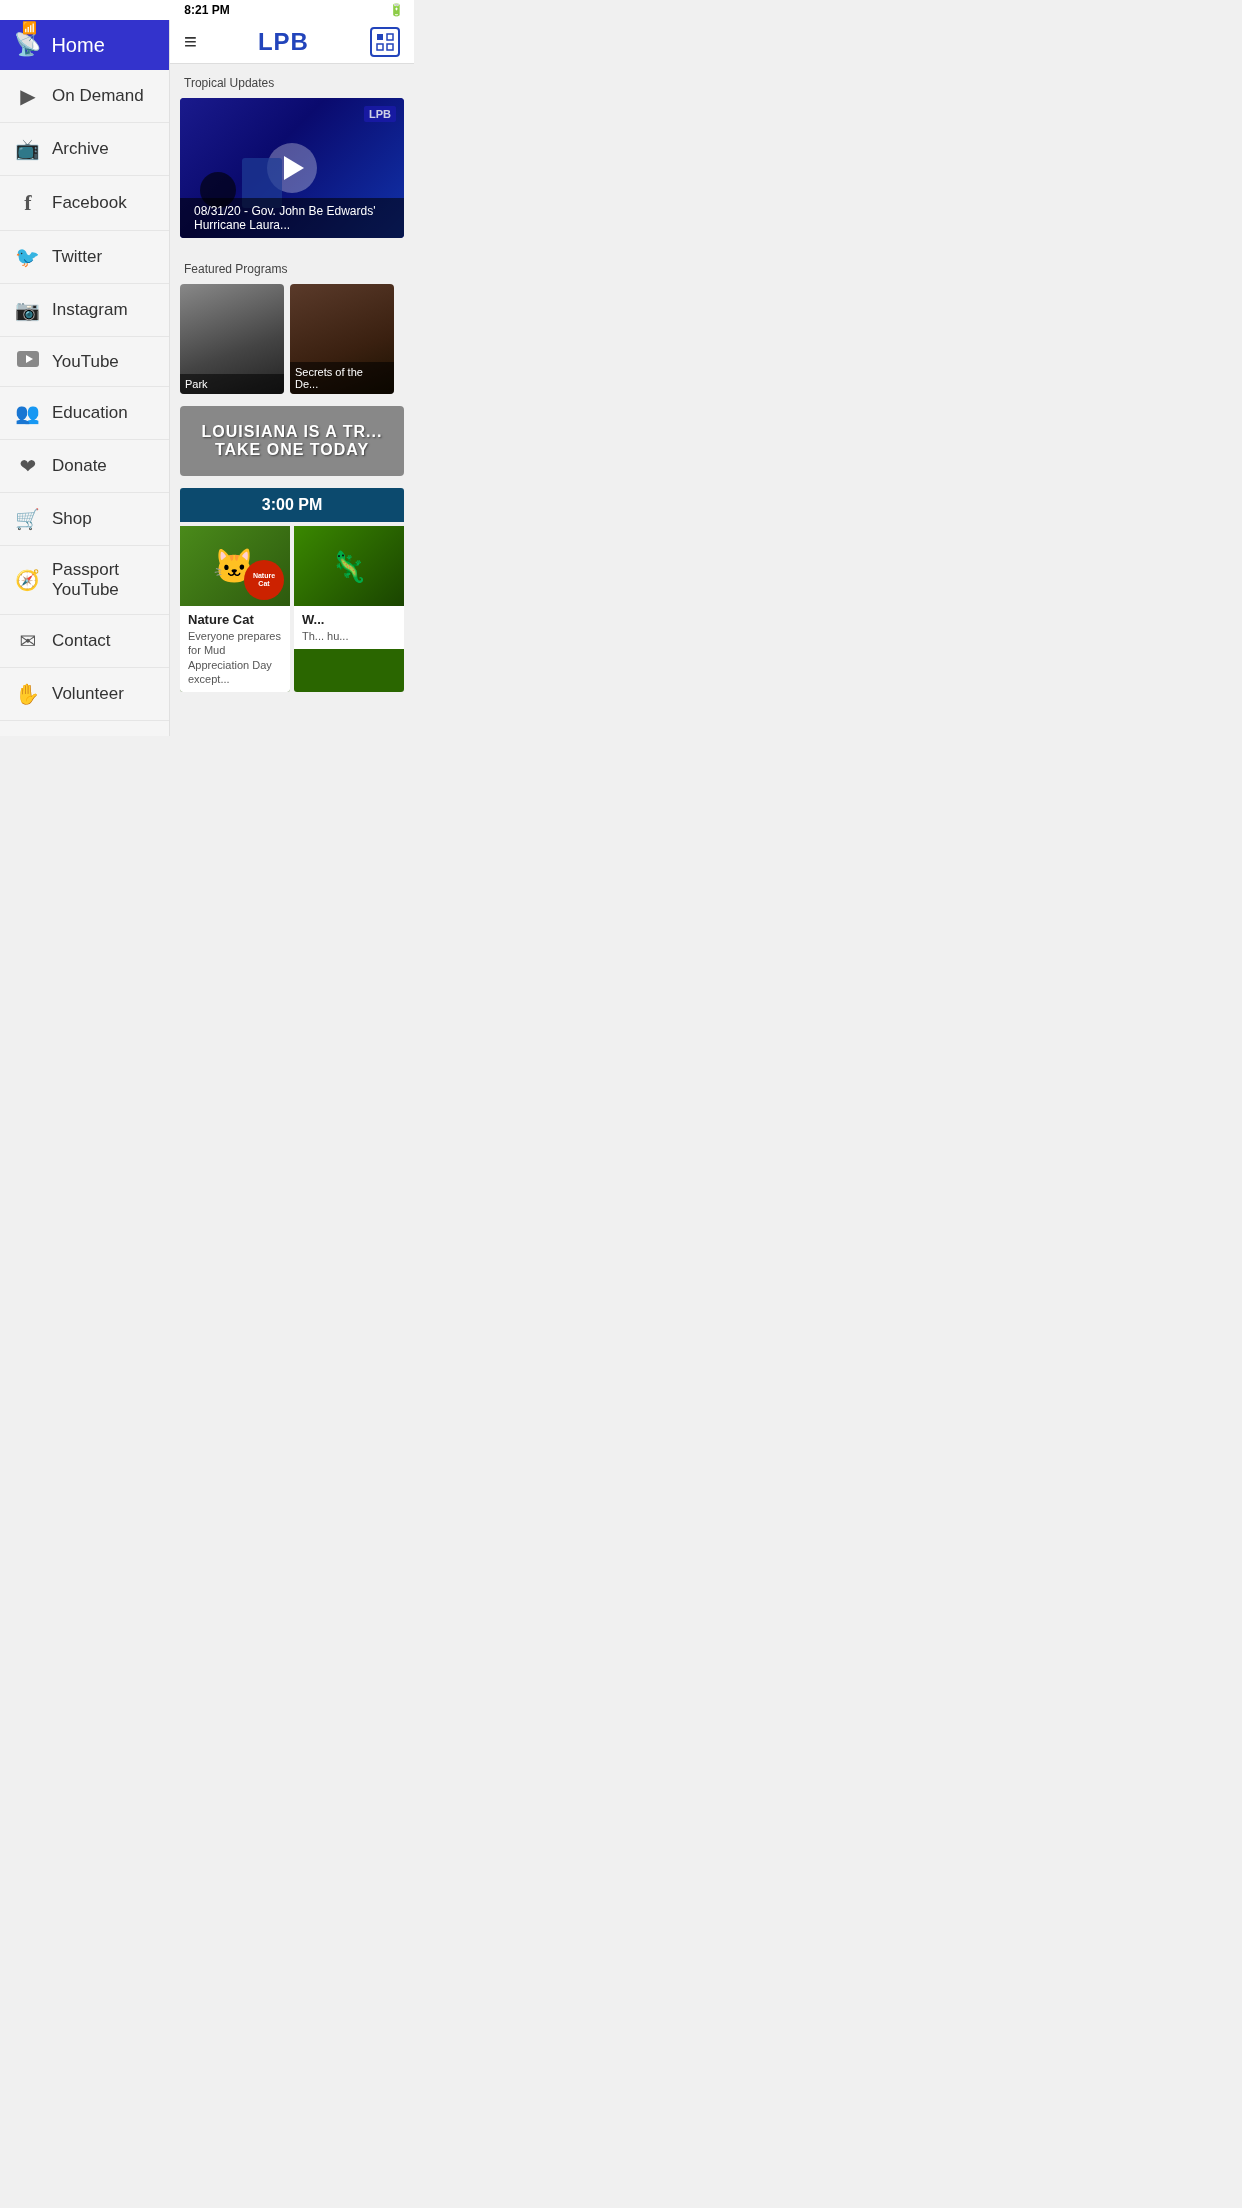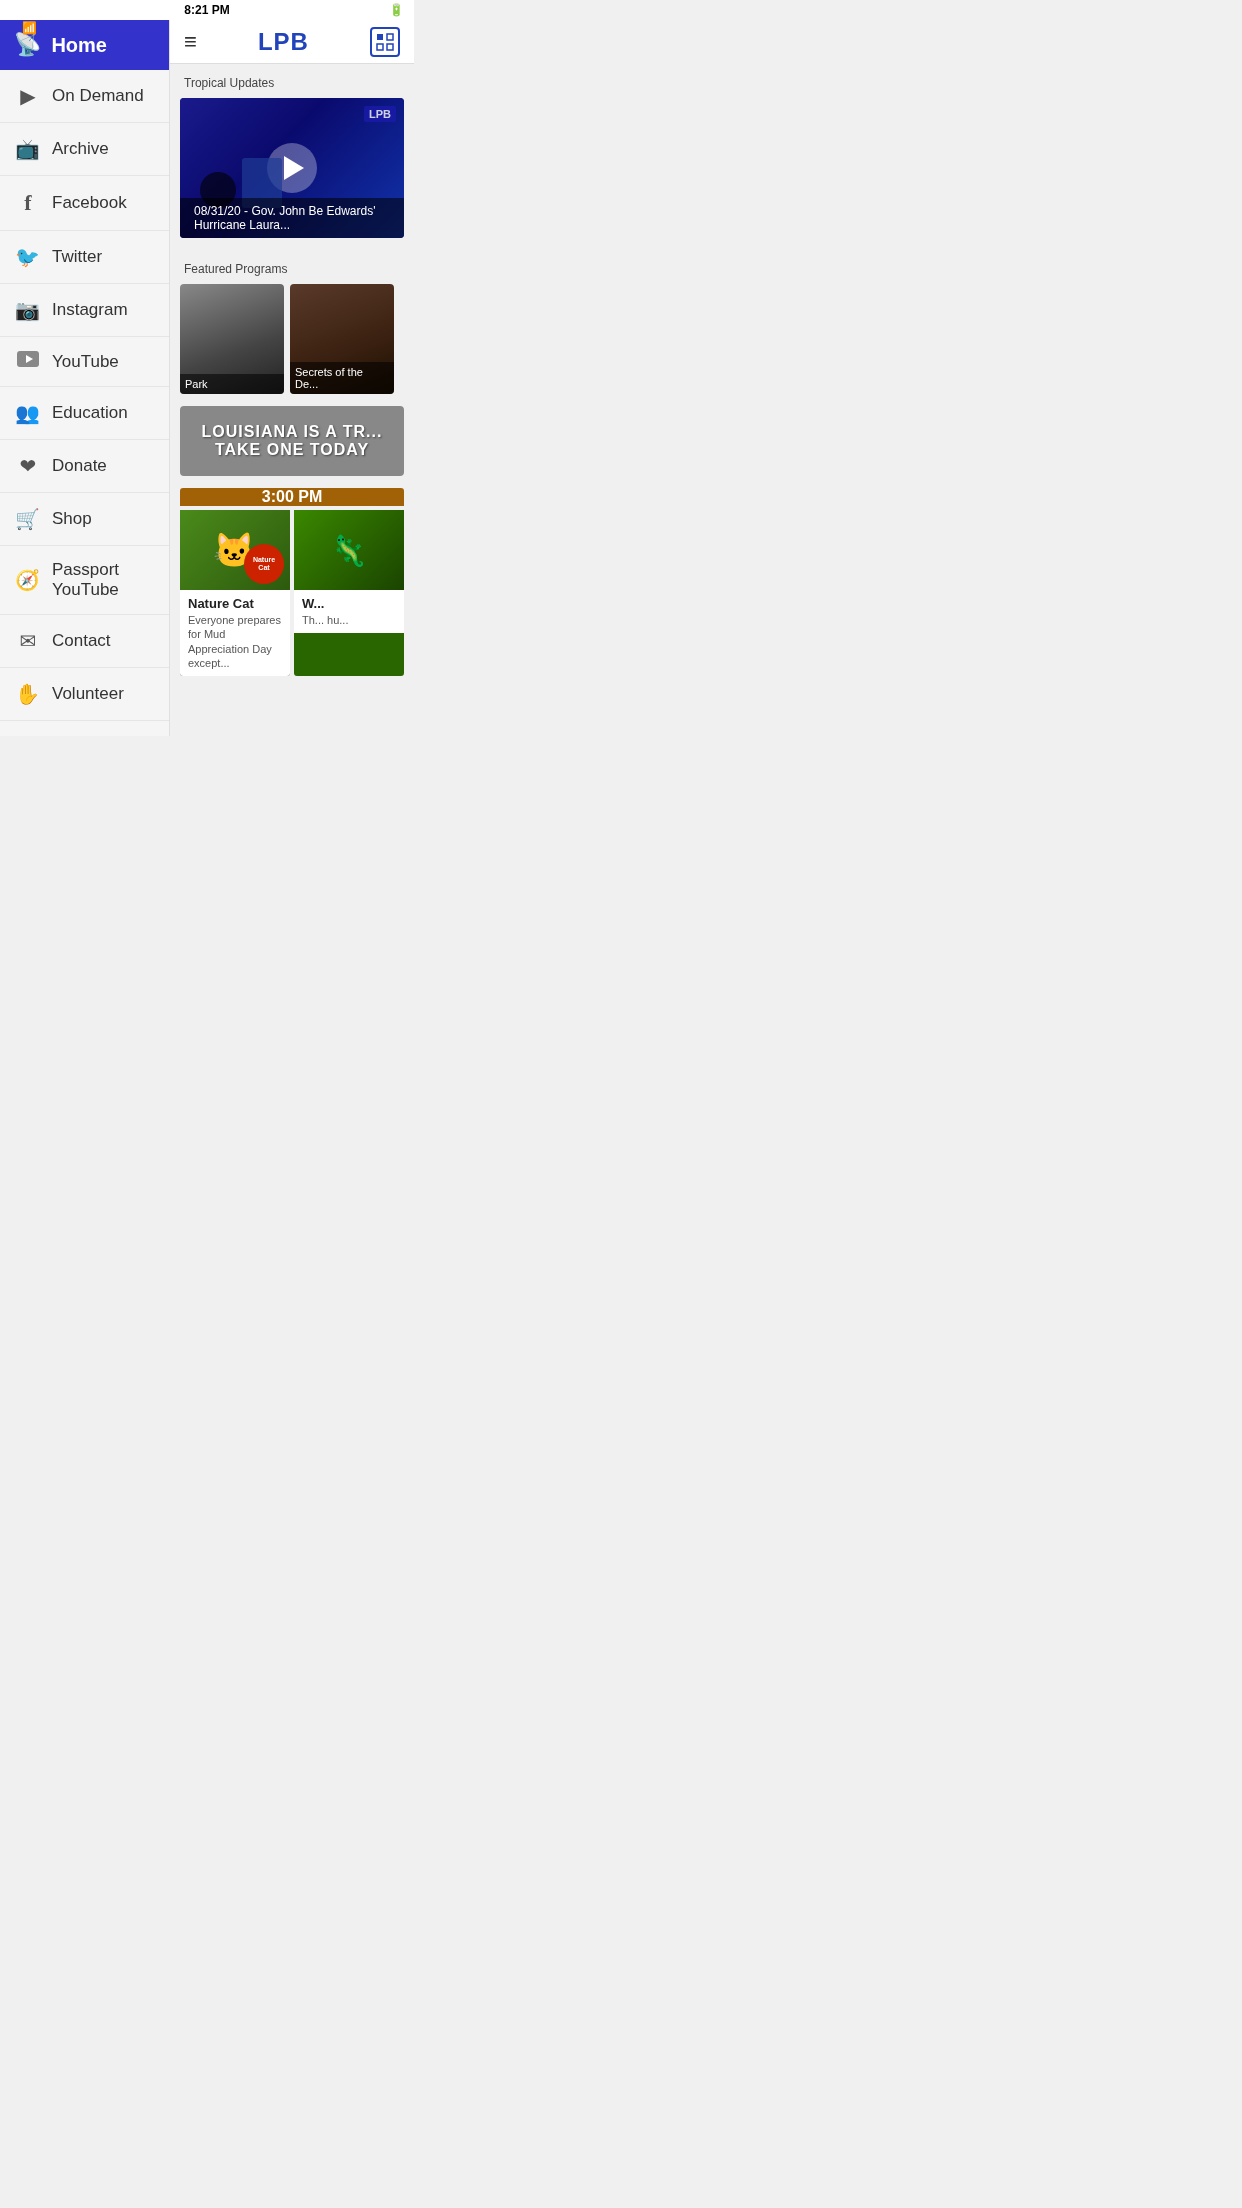--- a/index.html
+++ b/index.html
@@ -76,21 +76,21 @@
     }
 
     .sidebar-header-icon {
       color: #fff;
       font-size: 22px;
     }
 
     .sidebar-header-title {
       color: #fff;
       font-size: 20px;
-      font-weight: 700;
+      font-weight: 400;
     }
 
     .sidebar-item {
       display: flex;
       align-items: center;
       padding: 14px 14px;
       border-bottom: 1px solid #e5e5e5;
       cursor: pointer;
       background: #f5f5f5;
     }
@@ -312,23 +312,24 @@
     .banner-text {
       color: #fff;
       font-size: 16px;
       font-weight: 700;
       text-align: center;
       text-shadow: 1px 1px 2px rgba(0,0,0,0.5);
     }
 
     
     .schedule-time-bar {
-      background: #a16207;
+      background: #0c4a6e;
       color: #fff;
       text-align: center;
+      padding: 8px;
       font-size: 16px;
       font-weight: 600;
       margin: 0 10px 4px;
       border-radius: 3px 3px 0 0;
     }
 
     .schedule-programs {
       display: flex;
       gap: 4px;
       padding: 0 10px 10px;

